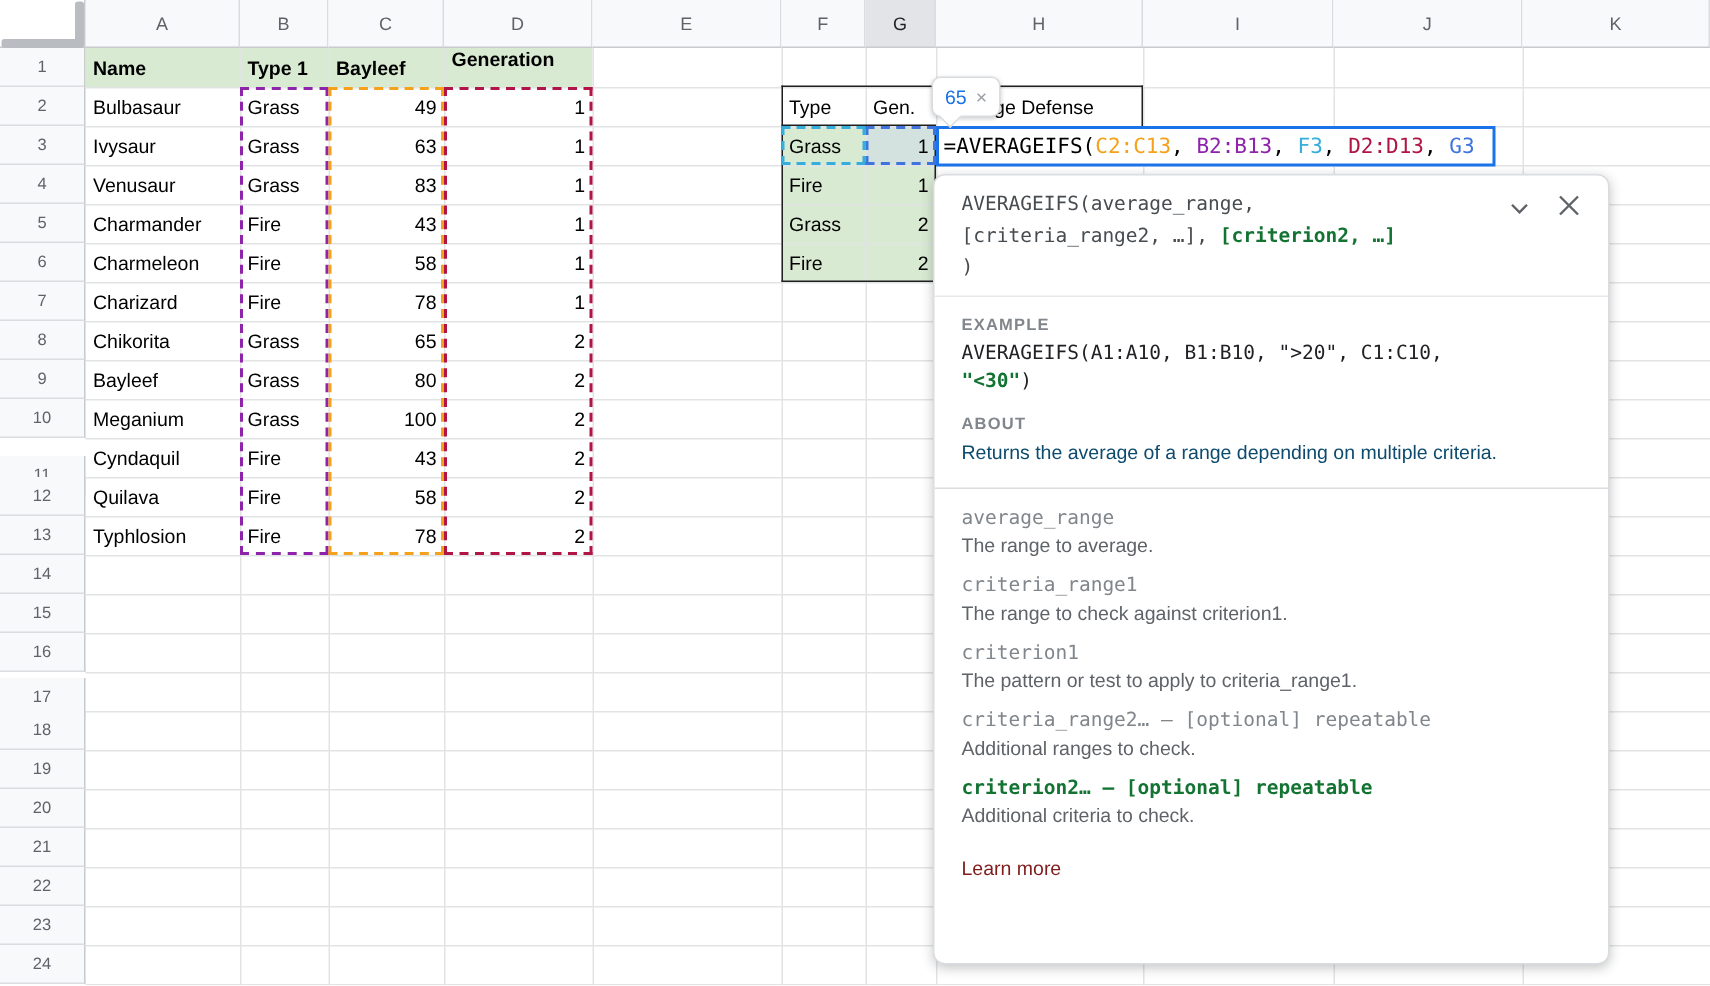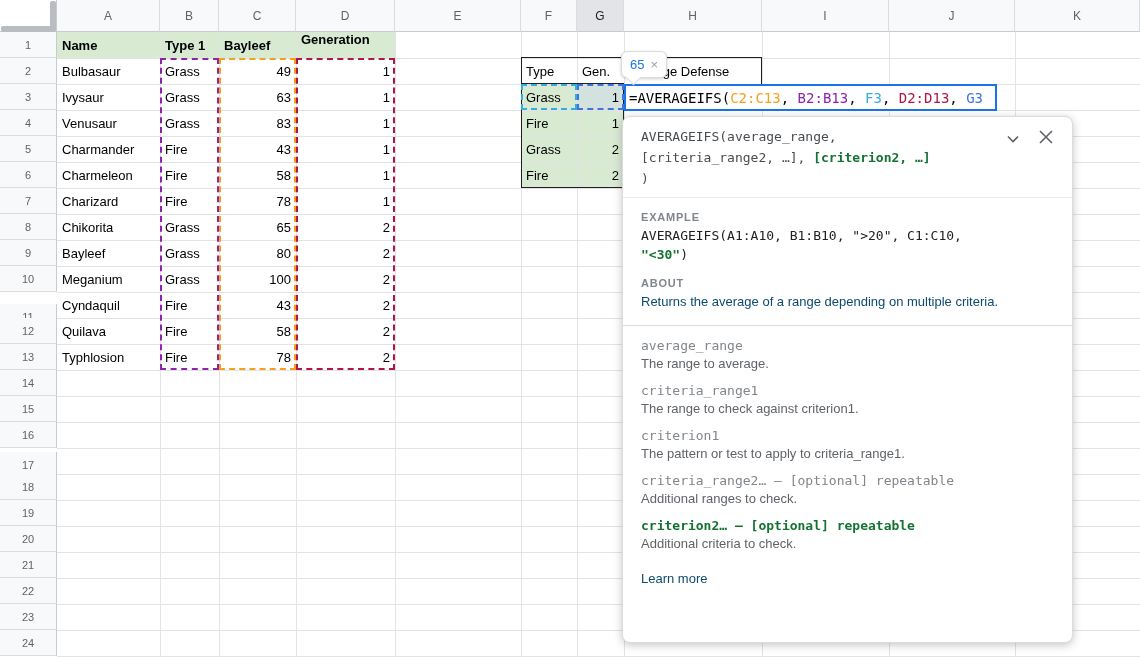--- a/index.html
+++ b/index.html
@@ -44,21 +44,21 @@
   .icon-close{top:12px;right:18px;}
   .popup-body{padding:0 18px;}
   .seclabel{font-size:11px;font-weight:bold;letter-spacing:.8px;color:#80868b;margin-top:13px;}
   .code{font-family:"DejaVu Sans Mono","Liberation Mono",monospace;font-size:13px;line-height:19px;color:#202124;margin-top:3px;white-space:pre;}
   .abouttext{font-size:13px;color:#0c4a6e;margin-top:4px;line-height:18px;}
   .divider{height:1px;background:#dadce0;margin:14px -18px 0 -18px;}
   .param{margin-top:12px;}
   .pname{font-family:"DejaVu Sans Mono","Liberation Mono",monospace;font-size:13px;color:#80868b;white-space:pre;}
   .pname.green{color:#137333;font-weight:bold;}
   .pdesc{font-size:13px;color:#5f6368;margin-top:3px;}
-  .learnmore{display:inline-block;color:#0c4a6e;font-size:13px;margin:20px 0 0 0;text-decoration:none;cursor:pointer;}
+  .learnmore{display:inline-block;color:#7f1d1d;font-size:13px;margin:20px 0 0 0;text-decoration:none;cursor:pointer;}
 </style>
 </head>
 <body>
 
 <div id="stage">
 
   <div id="grid-layer">
       <div class="abs " style="left: 57px; top: 32px; width: 338px; height: 26px; background: rgb(217, 234, 211);"></div>
       <div class="abs " style="left: 521px; top: 84px; width: 103px; height: 104px; background: rgb(217, 234, 211);"></div>
       <div class="abs " style="left: 577px; top: 84px; width: 47px; height: 26px; background: rgb(211, 226, 223);"></div>

